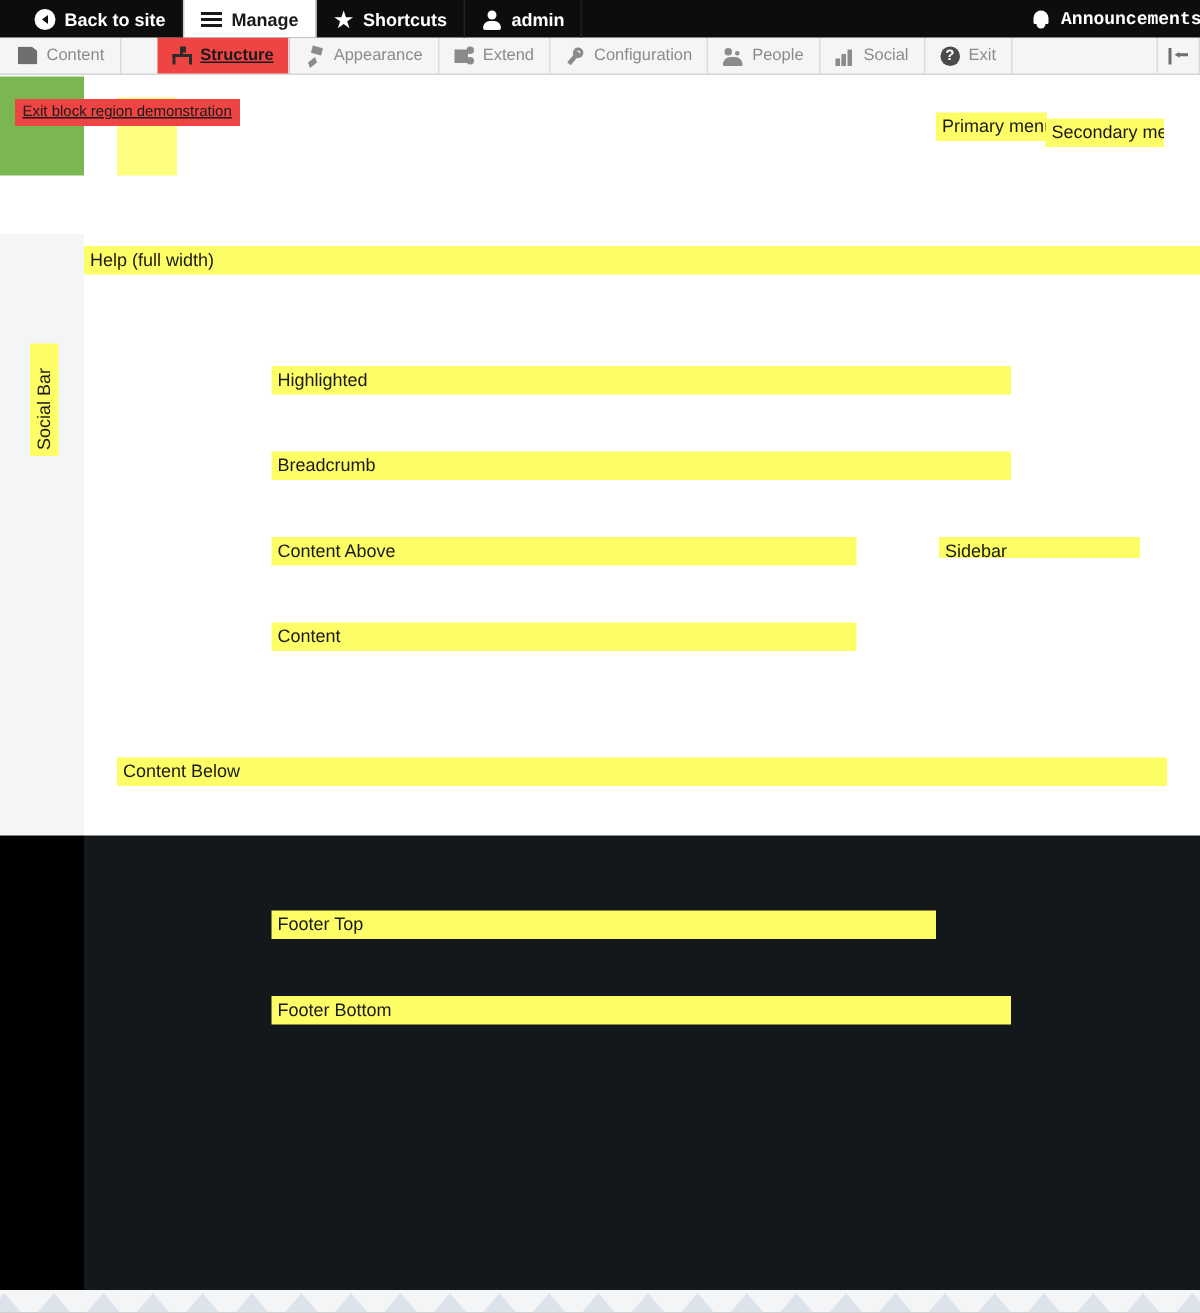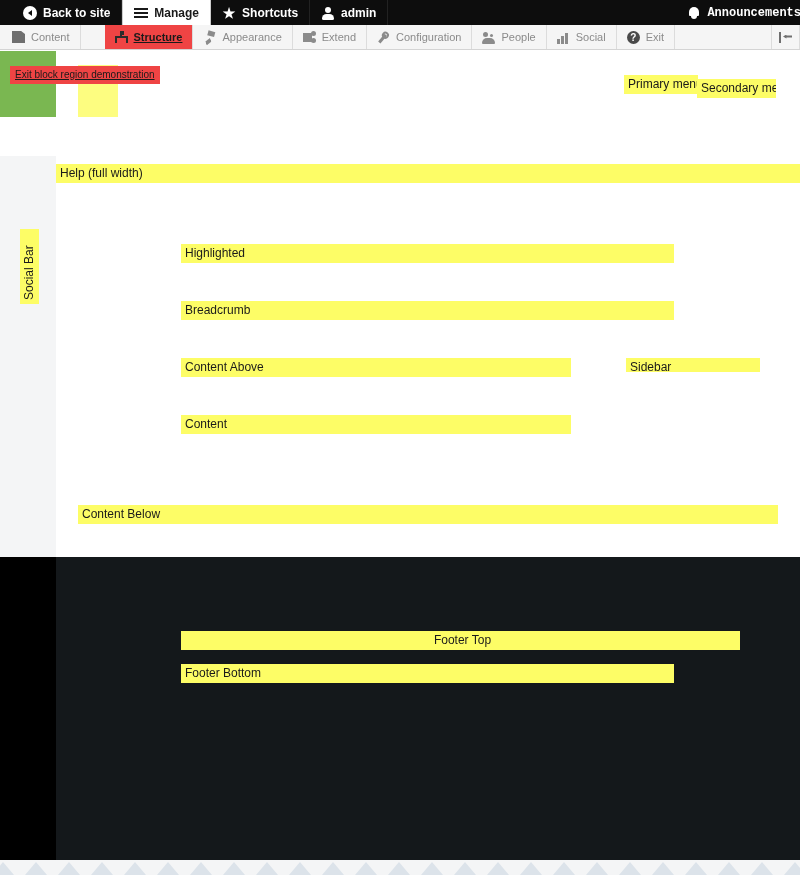--- a/index.html
+++ b/index.html
@@ -550,21 +550,21 @@
       <div class="region" style="left: 624px; top: 24px; width: 74px; height: 19px;">Primary menu</div>
       <div class="region" style="left: 697px; top: 28px; width: 79px; height: 19px;">Secondary menu</div>
       <div class="region" style="left: 56px; top: 113px; width: 744px; height: 19px;">Help (full width)</div>
       <div class="region vertical" style="left: 20px; top: 178px; width: 19px; height: 75px;">Social Bar</div>
       <div class="region" style="left: 181px; top: 193px; width: 493px; height: 19px;">Highlighted</div>
       <div class="region" style="left: 181px; top: 250px; width: 493px; height: 19px;">Breadcrumb</div>
       <div class="region" style="left: 181px; top: 307px; width: 390px; height: 19px;">Content Above</div>
       <div class="region" style="left: 626px; top: 307px; width: 134px; height: 14px;">Sidebar</div>
       <div class="region" style="left: 181px; top: 364px; width: 390px; height: 19px;">Content</div>
       <div class="region" style="left: 78px; top: 454px; width: 700px; height: 19px;">Content Below</div>
-      <div class="region" style="left: 181px; top: 580px; width: 559px; height: 19px; text-align: center;">Footer Top</div>
+      <div class="region" style="left: 181px; top: 556px; width: 443px; height: 19px;">Footer Top</div>
       <div class="region" style="left: 181px; top: 613px; width: 493px; height: 19px;">Footer Bottom</div>
     </div>
 
   <div id="exit-demo">
     <a href="#">Exit block region demonstration</a>
   </div>
 
   <div id="chevron-strip">
       <div class="chev" style="left: -8px;"></div>
       <div class="chev" style="left: 25px;"></div>

